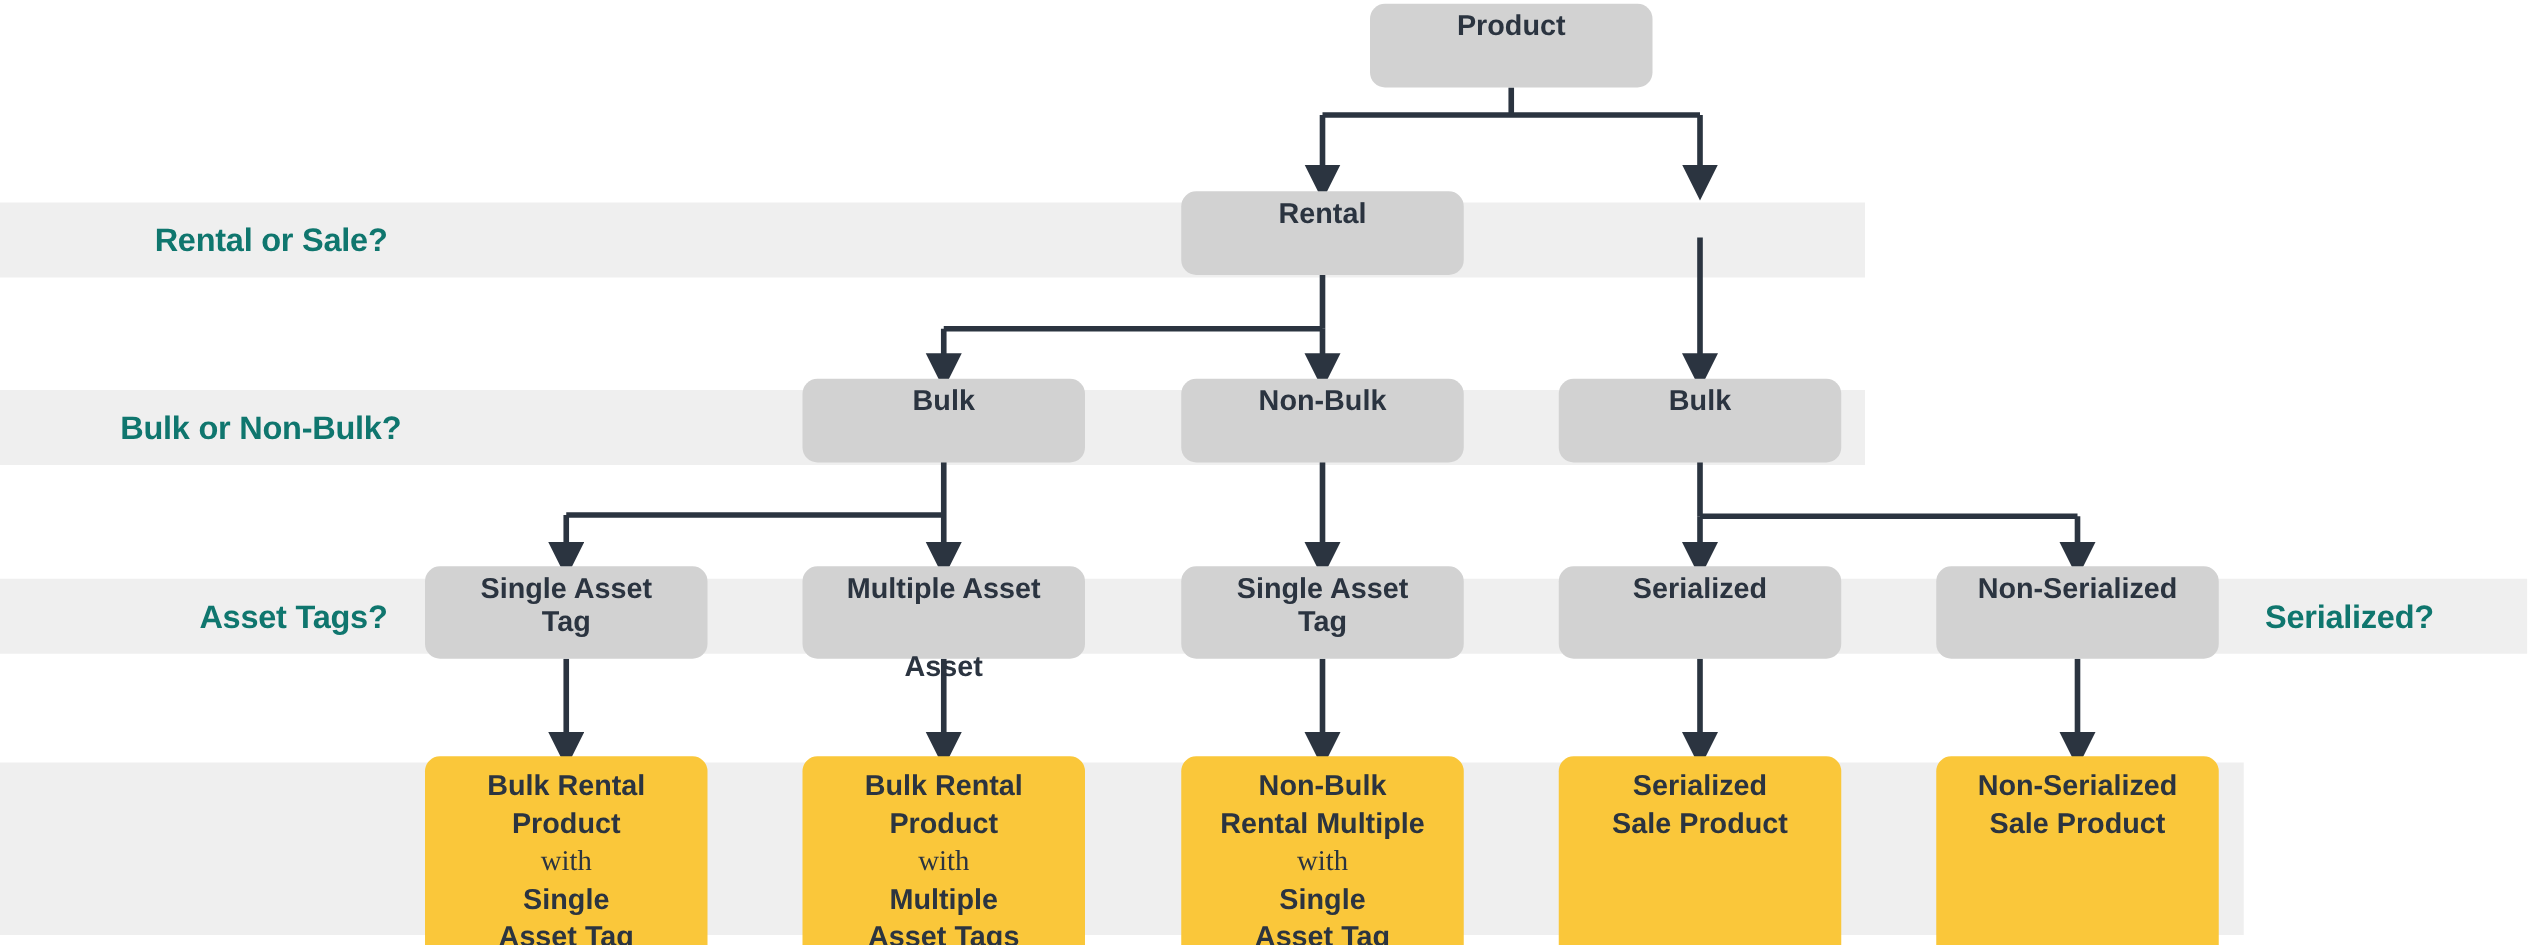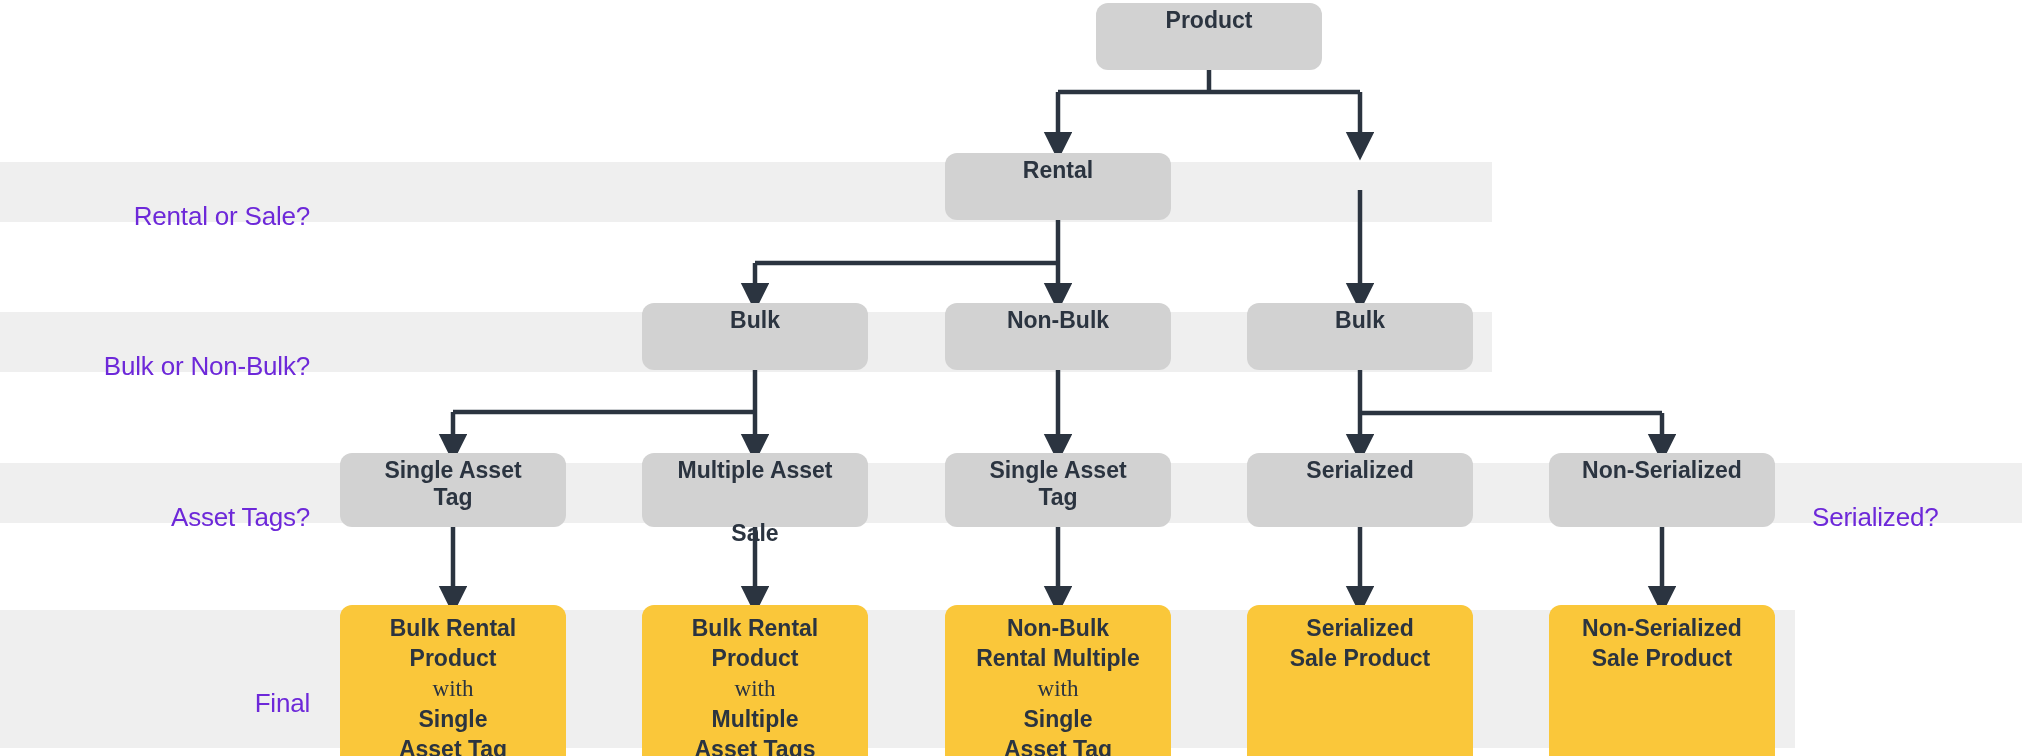--- a/index.html
+++ b/index.html
@@ -20,26 +20,25 @@
     position: absolute;
     background: #efefef;
     left: 0;
   }
   
   .row-label {
     position: absolute;
     display: flex;
     align-items: center;
     justify-content: flex-end;
-    font-weight: normal;
+    font-weight: bold;
     font-size: 26px;
-    color: #6d28d9;
+    color: #0f766e;
     letter-spacing: -0.2px;
     white-space: nowrap;
-    margin-top: 24px;
   }
   .row-label.right-side {
     justify-content: flex-start;
   }
   
   #connectors {
     position: absolute;
     left: 0;
     top: 0;
     width: 2022px;
@@ -79,24 +78,23 @@
 <body>
 
 <div id="canvas">
 
   <div class="band" style="top:162px; height:60px; width:1492px;"></div>
   <div class="band" style="top:312px; height:60px; width:1492px;"></div>
   <div class="band" style="top:463px; height:60px; width:2022px;"></div>
   <div class="band" style="top:610px; height:138px; width:1795px;"></div>
 
   <div class="row-label" style="left:0; top:162px; width:310px; height:60px;">Rental or Sale?</div>
-  <div class="row-label" style="left:0; top:312px; width:310px; height:60px;">Bulk or Non-Bulk?</div>
+  <div class="row-label" style="left:0; top:312px; width:310px; height:60px;padding-left:11px;">Bulk or Non-Bulk?</div>
   <div class="row-label right-side" style="left:1812px; top:463px; width:210px; height:60px;">Serialized?</div>
   <div class="row-label" style="left:0; top:463px; width:310px; height:60px;">Asset Tags?</div>
-  <div class="row-label" style="left:0; top:610px; width:310px; height:138px;">Final</div>
 
   <svg id="connectors" viewBox="0 0 2022 756" xmlns="http://www.w3.org/2000/svg">
     <defs>
       <marker id="arrowhead" markerWidth="7" markerHeight="7" refX="3.2" refY="3.2" orient="auto" markerUnits="strokeWidth">
         <path d="M0,0 L6.4,3.2 L0,6.4 Z" fill="#2b3440"></path>
       </marker>
     </defs>
     <g stroke="#2b3440" stroke-width="4.5" fill="none" stroke-linecap="butt">
 
       <path d="M1209,70 L1209,92"></path>
@@ -148,21 +146,21 @@
   <div class="node grey" style="left:1247px; top:303px; width:226px; height:67px;">
     <span class="ln">Bulk</span>
   </div>
 
   <div class="node grey" style="left:340px; top:453px; width:226px; height:74px;">
     <span class="ln">Single Asset</span>
     <span class="ln">Tag</span>
   </div>
   <div class="node grey" style="left:642px; top:453px; width:226px; height:74px;gap:36px;">
     <span class="ln">Multiple Asset</span>
-    <span class="ln">Sale</span>
+    <span class="ln">Asset</span>
   </div>
   <div class="node grey" style="left:945px; top:453px; width:226px; height:74px;">
     <span class="ln">Single Asset</span>
     <span class="ln">Tag</span>
   </div>
   <div class="node grey" style="left:1247px; top:453px; width:226px; height:74px;">
     <span class="ln">Serialized</span>
   </div>
   <div class="node grey" style="left:1549px; top:453px; width:226px; height:74px;">
     <span class="ln">Non-Serialized</span>

